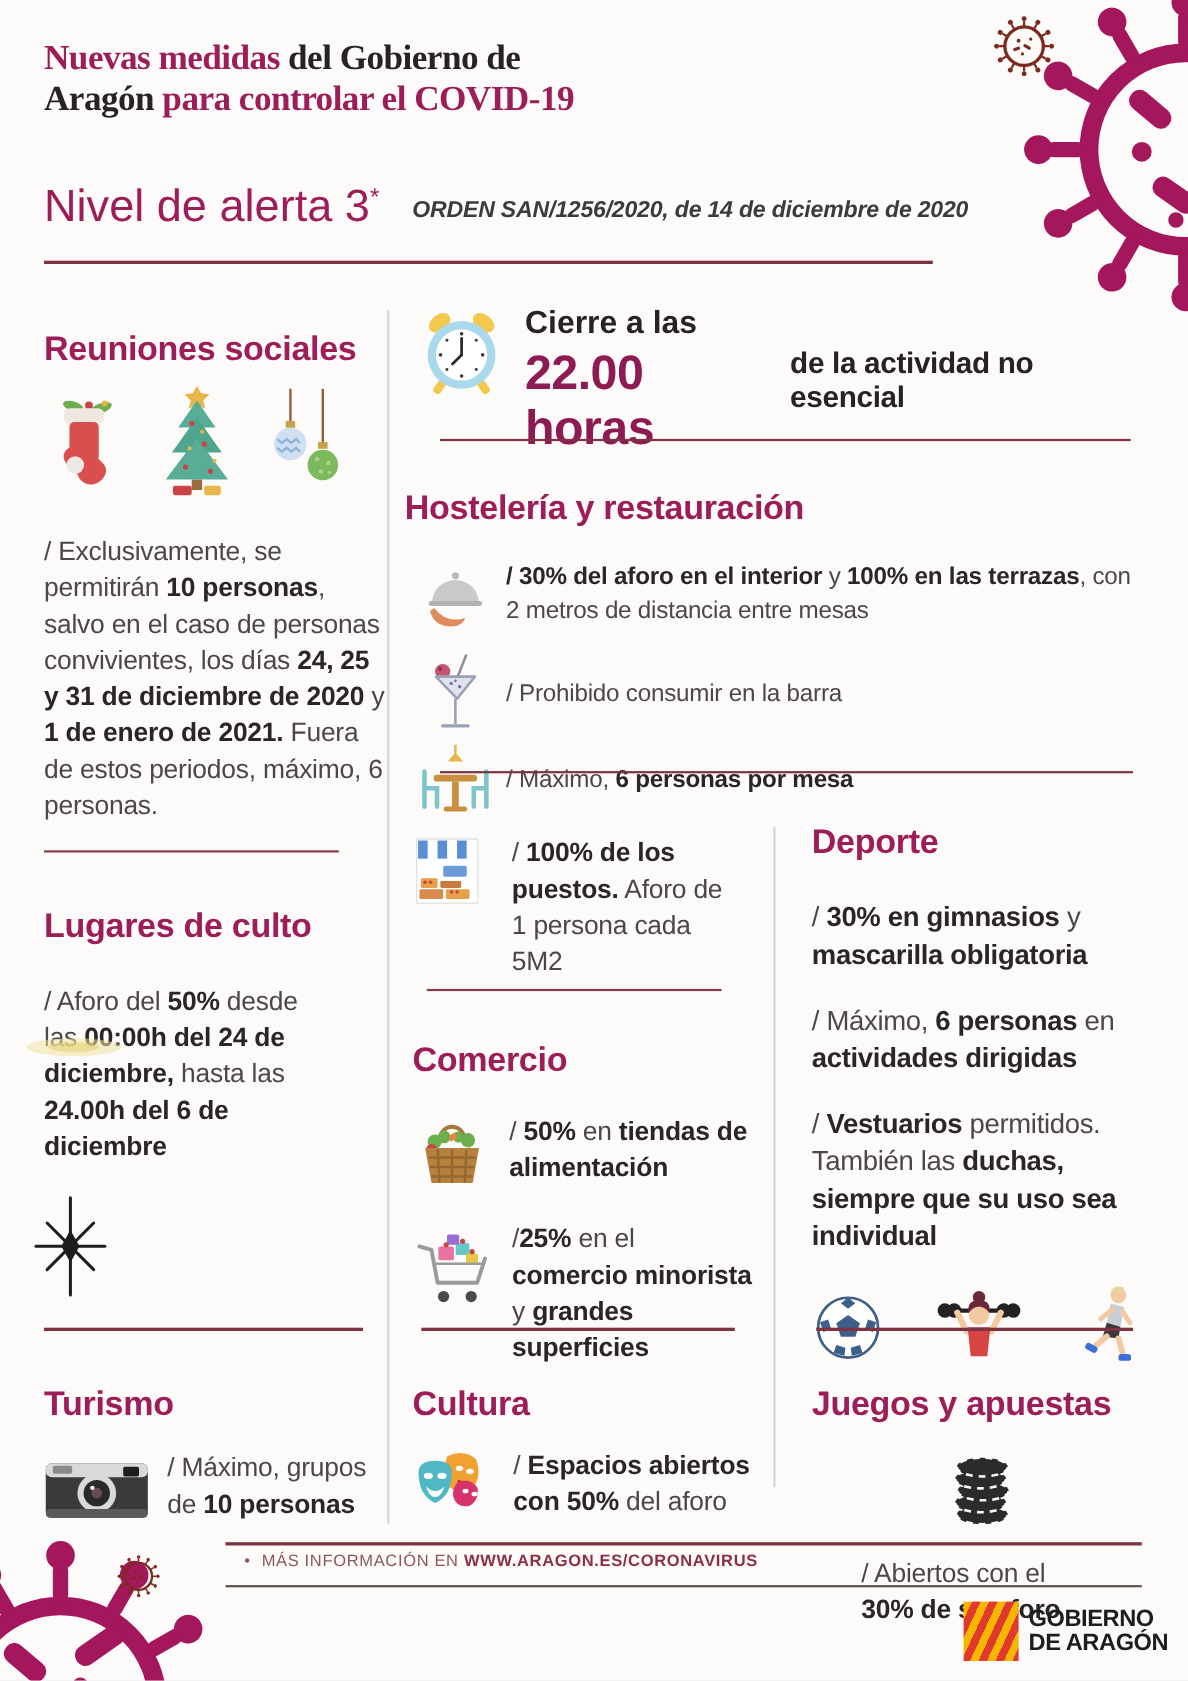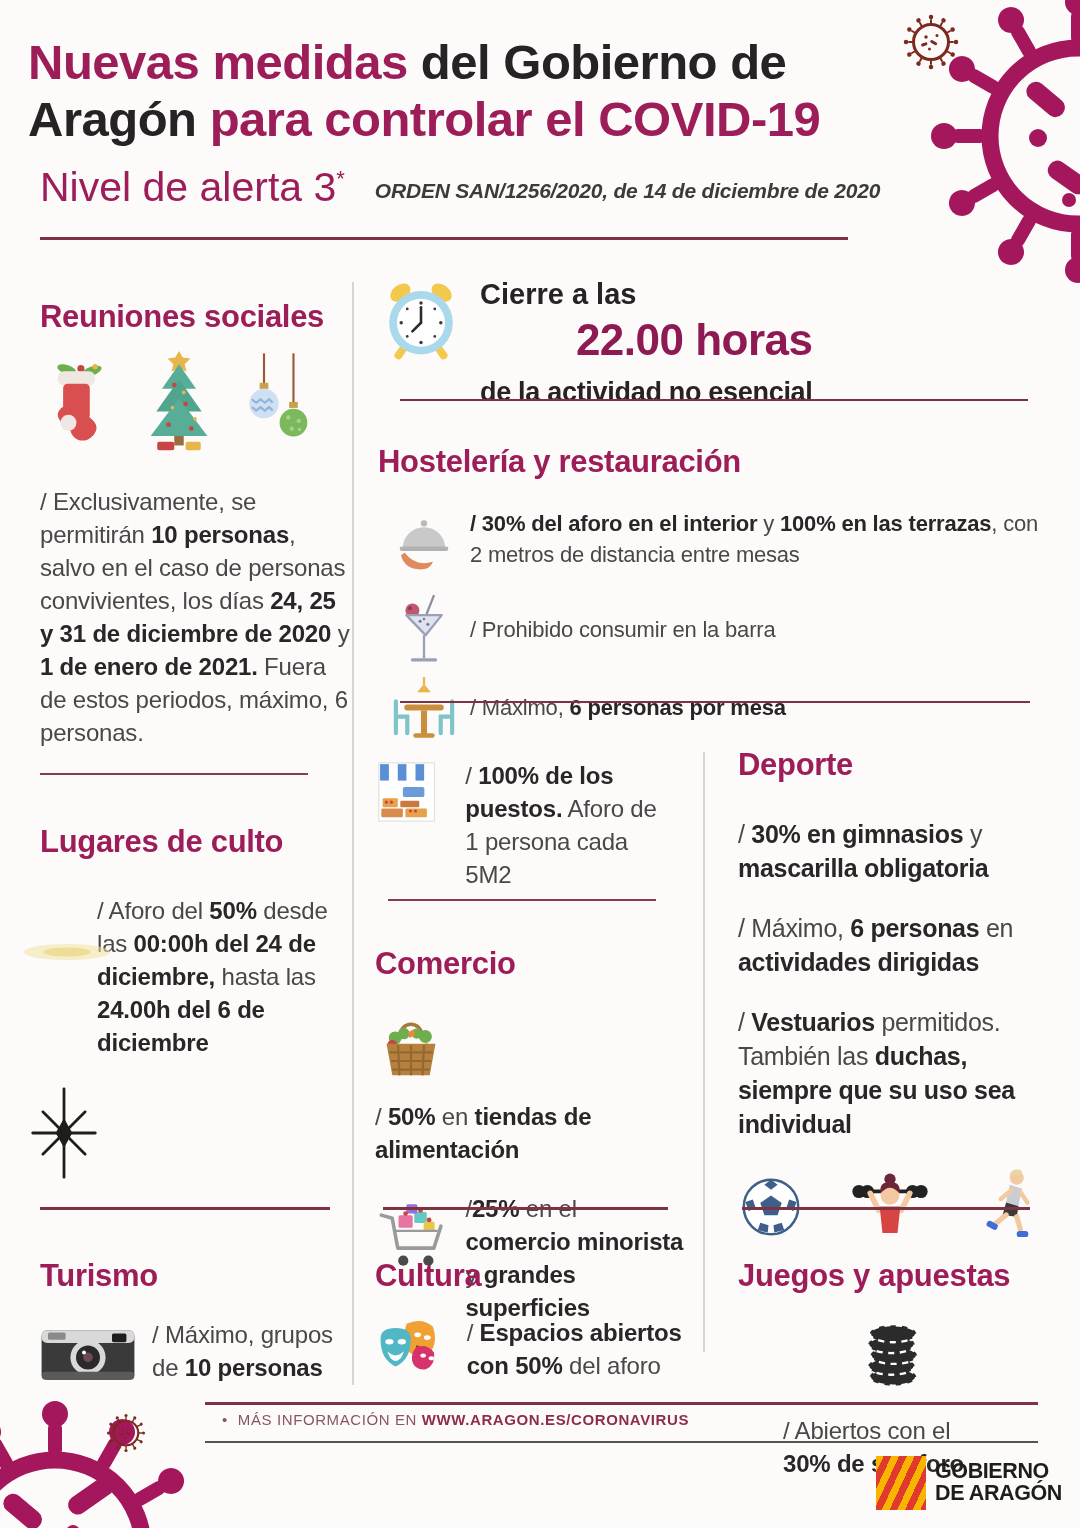--- a/index.html
+++ b/index.html
@@ -23,47 +23,47 @@
   .m{color:var(--maroon);}
   .sec-title{font-size:31px;font-weight:700;color:var(--maroon);letter-spacing:-0.3px;margin-top:16px;}
   .body-text{font-size:24px;line-height:33px;color:var(--text);letter-spacing:-0.2px;}
   .hrule{background:var(--rule);}
   .hrule-light{background:var(--rule-light);}
   .vrule{background:var(--vdiv);}
   .item-row{display:flex;align-items:flex-start;}
   .icon-col{flex:none;display:flex;justify-content:center;align-items:flex-start;}
 
   
-  .title{left:28px;top:34px;width:800px;font-size:49px;line-height:1.17;font-weight:700;color:var(--heading-black);letter-spacing:-0.5px;}
+  .title{left:40px;top:34px;width:800px;font-size:32px;line-height:1.17;font-weight:700;color:var(--heading-black);letter-spacing:-0.5px;font-family:Liberation Serif, serif;}
   .alert-row{left:40px;top:164px;display:flex;align-items:flex-end;gap:30px;}
   .alert-label{font-size:41px;font-weight:400;color:var(--maroon);}
   .alert-label sup{font-size:22px;}
   .order-ref{font-size:21px;font-weight:700;font-style:italic;color:#3B3B3B;padding-bottom:8px;letter-spacing:-0.2px;}
 
   
   .banner{left:378px;top:278px;width:662px;display:flex;align-items:flex-start;}
   .banner-text{margin-left:16px;}
   .banner-line1{font-size:29px;font-weight:700;color:var(--heading-black);}
-  .banner-line2{display:flex;align-items:flex-end;gap:12px;margin-top:4px;flex-direction:column;}
+  .banner-line2{display:flex;align-items:flex-start;gap:12px;margin-top:4px;}
   .banner-time{font-size:44px;font-weight:700;color:#8E1A53;letter-spacing:-0.5px;}
   .banner-rest{font-size:27px;font-weight:700;color:var(--heading-black);letter-spacing:-0.3px;}
 
   
   .sec-reuniones{left:40px;top:283px;width:312px;}
   .xmas-row{display:flex;gap:16px;align-items:flex-end;margin-top:14px;height:104px;}
   .reuniones-body{margin-top:32px;width:310px;}
   .sec-lugares{left:40px;top:808px;width:312px;}
   .lg-item{display:flex;margin-top:34px;}
   .lg-icon{width:57px;flex:none;position:relative;}
   .lg-text{width:252px;}
   .sec-turismo{left:40px;top:1242px;width:320px;}
   .tur-item{display:flex;align-items:center;margin-top:24px;gap:16px;}
 
   
-  .sec-hosteleria{left:378px;top:428px;width:662px;}
+  .sec-hosteleria{left:368px;top:428px;width:662px;}
   .h-item{display:flex;align-items:flex-start;justify-content:center;}
   .h-icon{width:92px;flex:none;display:flex;justify-content:center;}
   .h-text{width:600px;font-size:22px;line-height:31px;color:var(--text);letter-spacing:-0.2px;}
   .sec-mercadillos{left:375px;top:731px;width:300px;}
   .sec-comercio{left:375px;top:930px;width:310px;}
   .sec-cultura{left:375px;top:1242px;width:330px;}
   .sec-deporte{left:738px;top:731px;width:322px;}
   .sec-juegos{left:738px;top:1242px;width:310px;}
   .dep-item{margin-top:26px;font-size:25px;line-height:34px;color:var(--text);letter-spacing:-0.3px;}
   .sport-row{display:flex;gap:42px;align-items:center;margin-top:26px;}
@@ -344,21 +344,21 @@
             <circle cx="64" cy="82" r="2.5"></circle>
           </g>
       </svg>
       <p class="body-text" style="width:212px;"><span>/ </span><span class="b">100% de los puestos.</span><span> Aforo de 1 persona cada 5M2</span></p>
     </div>
   </section>
   <div class="abs hrule-light" style="left:388px;top:899px;width:268px;height:2px;"></div>
 
   <section class="abs sec-comercio">
     <h2 class="sec-title">Comercio</h2>
-    <div class="item-row" style="margin-top:30px;gap:16px;flex-direction:column;">
+    <div class="item-row" style="margin-top:30px;gap:16px;">
       <svg width="72" height="72" viewBox="0 0 100 100">
         <path d="M35 32 a15 15 0 0 1 30 0" stroke="#A8793C" stroke-width="5" fill="none"></path>
         <g fill="#6FAE4E">
             <circle cx="28" cy="36" r="9"></circle>
             <circle cx="40" cy="30" r="8"></circle>
             <circle cx="70" cy="34" r="9"></circle>
             <circle cx="58" cy="30" r="7"></circle>
           </g>
         <path d="M46 28 l8 -4 2 8 -8 4 z" fill="#E8883F"></path>
         <circle cx="24" cy="46" r="7" fill="#C94444"></circle>
@@ -451,21 +451,21 @@
           <path d="M46 56 l4 14" fill="none"></path>
         </g>
         <rect x="12" y="62" width="13" height="7" rx="3" fill="#3E6FD6" transform="rotate(28 18 65)"></rect>
         <rect x="46" y="72" width="13" height="7" rx="3" fill="#3E6FD6"></rect>
       </svg>
     </div>
   </section>
 
   <section class="abs sec-lugares">
     <h2 class="sec-title">Lugares de culto</h2>
-    <div class="lg-item" style="">
+    <div class="lg-item" style="flex-direction:column;">
       <div class="lg-icon">
         <svg width="90" height="24" viewBox="0 0 100 24" style="position:absolute;left:-18px;top:46px;">
           <ellipse cx="50" cy="12" rx="48" ry="9" fill="#F1E3A0" opacity="0.55"></ellipse>
           <ellipse cx="50" cy="12" rx="26" ry="5" fill="#E8D276" opacity="0.6"></ellipse>
         </svg>
       </div>
       <p class="body-text lg-text"><span>/ Aforo del </span><span class="b">50%</span><span>  desde las </span><span class="b">00:00h del 24 de diciembre,</span><span> hasta las </span><span class="b">24.00h del 6 de diciembre</span></p>
     </div>
     <div class="lg-item" style="margin-top:26px;">
       <div class="lg-icon">

